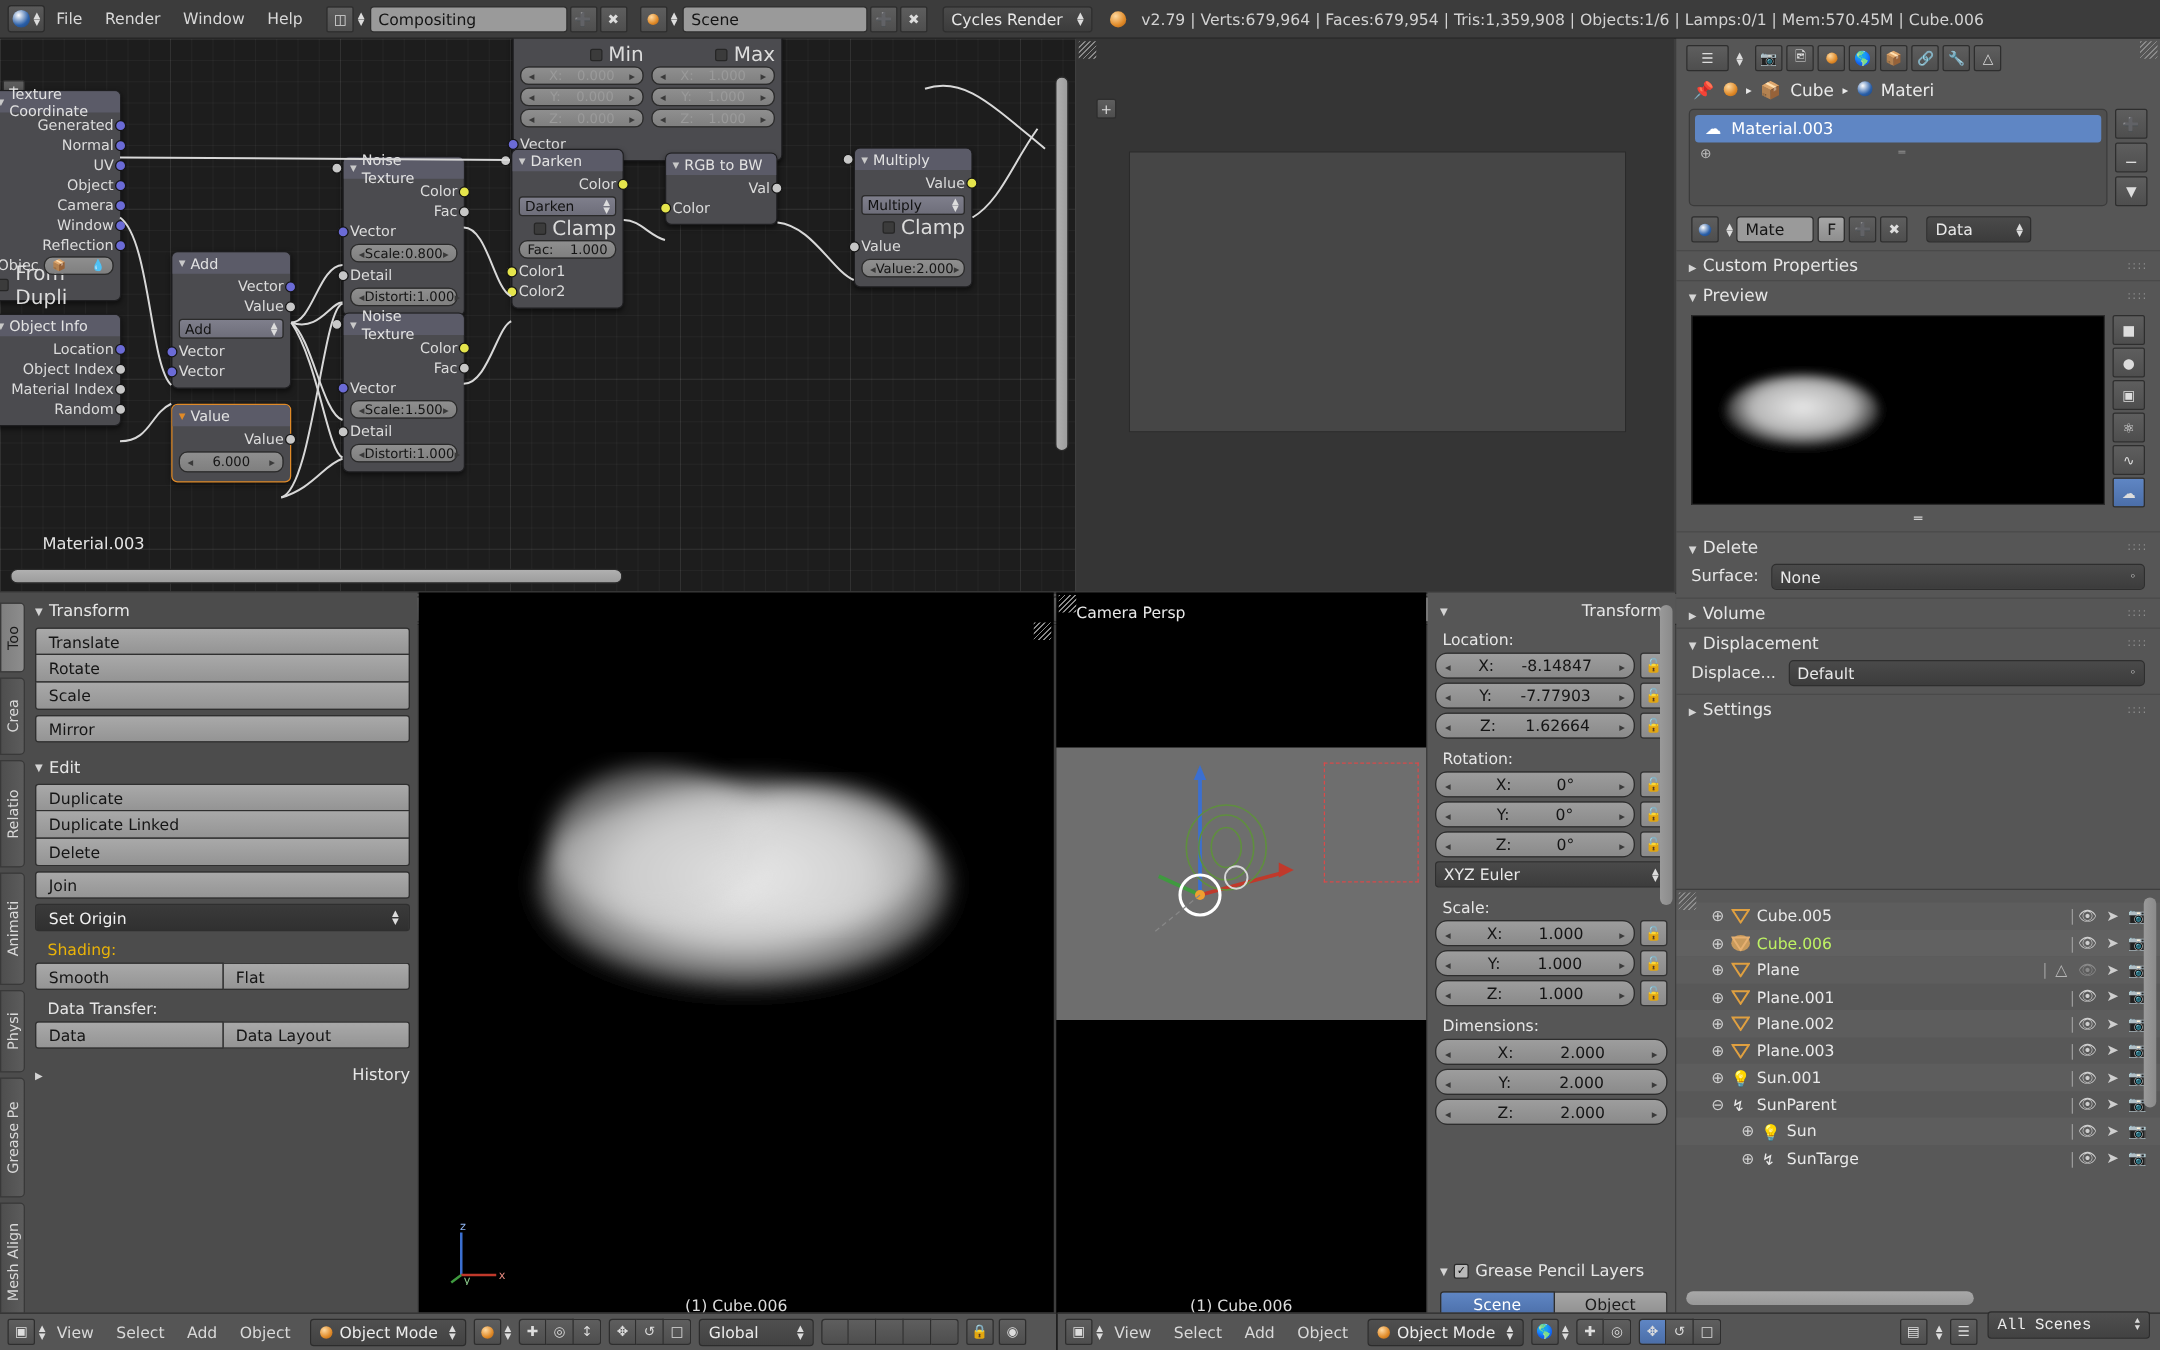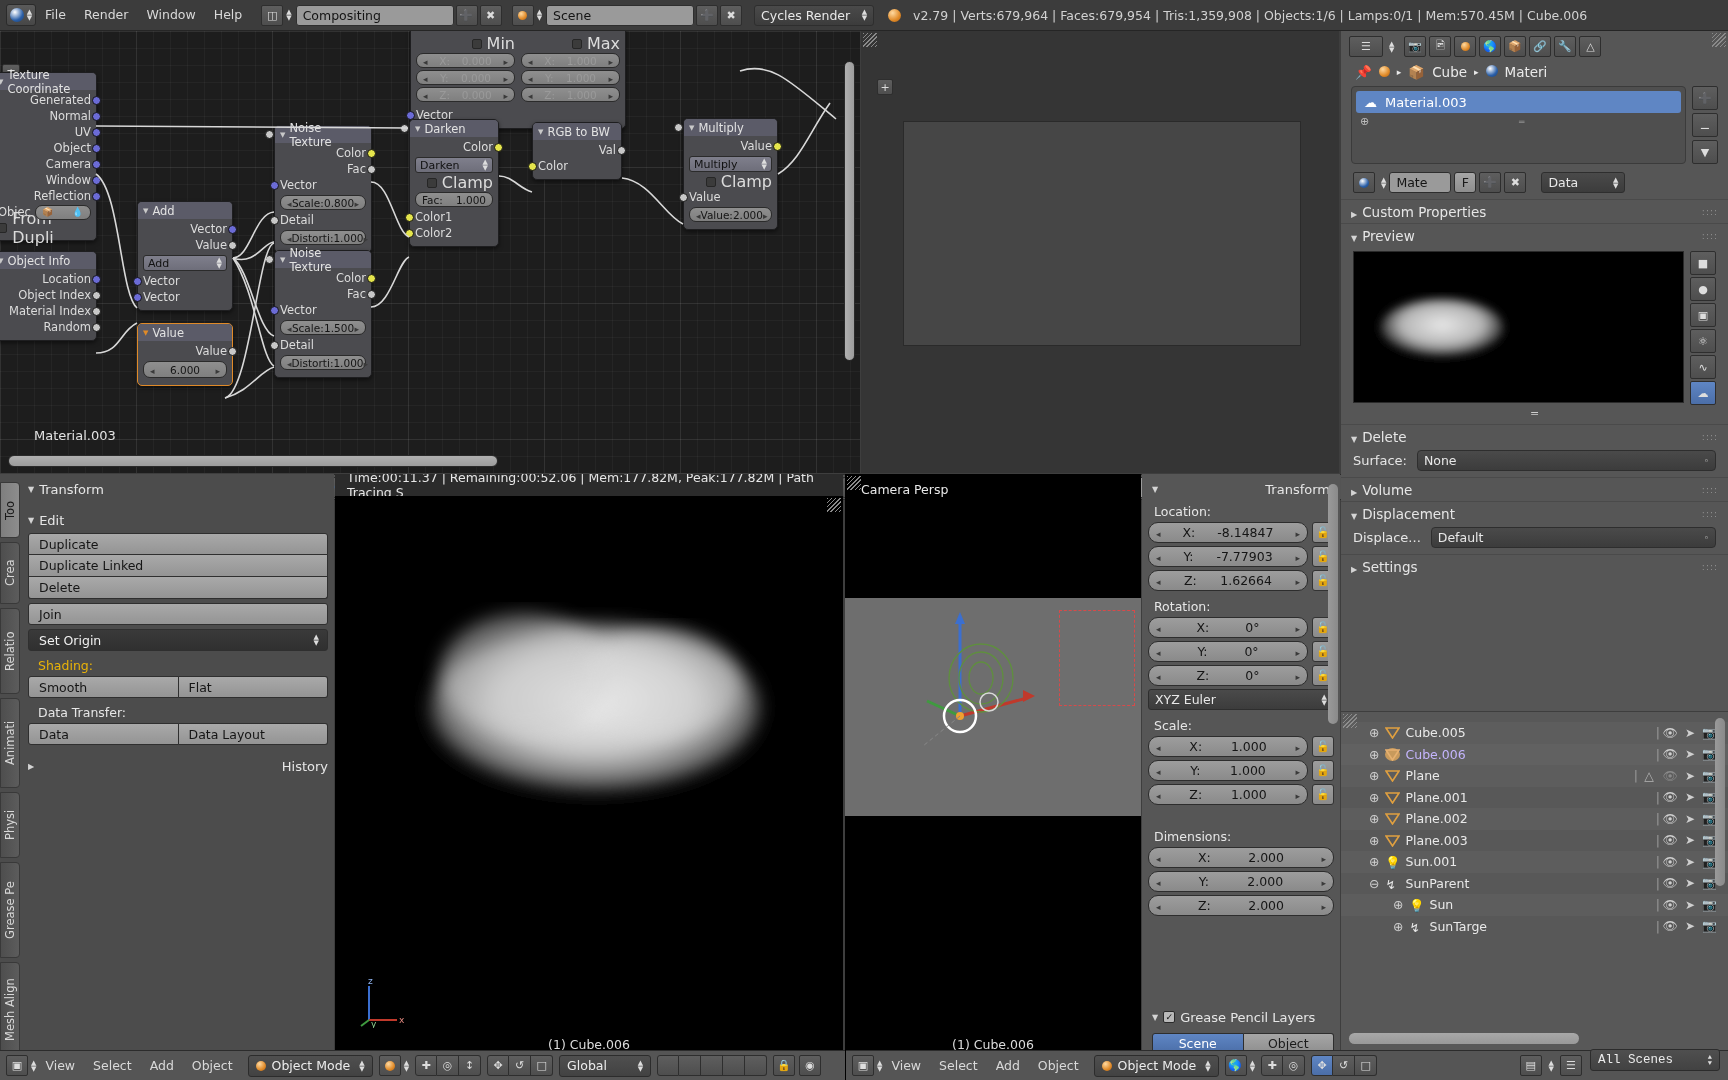--- a/index.html
+++ b/index.html
@@ -619,20 +619,26 @@
     <div class="tabv" style="height:62px;">Crea</div>
     <div class="tabv" style="height:86px;">Relatio</div>
     <div class="tabv" style="height:90px;">Animati</div>
     <div class="tabv" style="height:66px;">Physi</div>
     <div class="tabv" style="height:96px;">Grease Pe</div>
     <div class="tabv" style="height:96px;">Mesh Align</div>
   </div>
 
   <div style="position:absolute;left:28px;top:4px;width:300px;">
     <div class="panelhdr tri-d">Transform</div>
+    <div style="margin-top:2px">
+      <div class="tbtn" style="border-radius:3px 3px 0 0;">Translate</div>
+      <div class="tbtn" style="border-top:none;">Rotate</div>
+      <div class="tbtn" style="border-top:none;border-radius:0 0 3px 3px;">Scale</div>
+      <div class="tbtn" style="border-radius:3px;margin-top:4px;">Mirror</div>
+    </div>
 
     <div class="panelhdr tri-d" style="margin-top:9px;">Edit</div>
     <div style="margin-top:2px">
       <div class="tbtn" style="border-radius:3px 3px 0 0;">Duplicate</div>
       <div class="tbtn" style="border-top:none;">Duplicate Linked</div>
       <div class="tbtn" style="border-top:none;border-radius:0 0 3px 3px;">Delete</div>
       <div class="tbtn" style="border-radius:3px;margin-top:4px;">Join</div>
       <div class="tbtn dark" style="border-radius:3px;margin-top:4px;justify-content:space-between;padding-right:8px;">
         <span>Set Origin</span>
           <span class="spin"></span>
@@ -650,21 +656,20 @@
     </div>
 
     <div class="panelhdr tri-r" style="margin-top:10px;justify-content:space-between;">
       <span>History</span>
     </div>
   </div>
   <div class="iconbtn" style="position:absolute;right:6px;bottom:6px;width:16px;height:16px;">+</div>
 </div>
 
 <div id="render3d" class="abs">
-  <div class="infoline">Time:00:11.37 | Remaining:00:52.06 | Mem:177.82M, Peak:177.82M | Path Tracing S</div>
   <div class="corner" style="right:2px;top:24px;"></div>
 
   <svg style="position:absolute;left:60px;top:90px;width:400px;height:290px">
     <defs>
       <radialGradient id="cl" cx="50%" cy="45%" r="55%">
         <stop offset="0%" stop-color="#f2f2f2"></stop>
           <stop offset="55%" stop-color="#c9c9c9"></stop>
         <stop offset="85%" stop-color="#6e6e6e"></stop>
           <stop offset="100%" stop-color="#000"></stop>
       </radialGradient>
@@ -800,21 +805,21 @@
   <div class="nprow">
     <div class="numfield" style="flex:1">
         <span class="arrowL"></span>
         <span>Z:</span>
         <span>1.000</span>
         <span class="arrowR"></span>
       </div>
     <div class="lockbtn">🔓</div>
   </div>
 
-  <div style="font-size:12.5px;color:#e6e6e6;margin:24px 0 3px 12px;">Dimensions:</div>
+  <div style="font-size:12.5px;color:#e6e6e6;margin:8px 0 3px 12px;">Dimensions:</div>
   <div class="nprow">
     <div class="numfield" style="flex:1">
         <span class="arrowL"></span>
         <span>X:</span>
         <span>2.000</span>
         <span class="arrowR"></span>
       </div>
   </div>
   <div class="nprow">
     <div class="numfield" style="flex:1">
@@ -989,21 +994,21 @@
       <span class="cursor">➤</span>
       <span class="cam">📷</span>
       <span style="width:8px"></span>
     </div>
 
     <div class="olrow" style="background:rgba(255,255,255,.06)">
       <span style="margin-right:6px;color:#cfcfcf">⊕</span>
       <span class="tri-ico" style="background:#c89a5c;border-radius:50%;"><svg width="15" height="13">
             <polygon points="1,2 14,2 7.5,12" fill="none" stroke="#e6b070" stroke-width="1.6"></polygon>
           </svg></span>
-      <span style="flex:1;color:#c4b5fd">Cube.006</span>
+      <span style="flex:1;color:#bef264">Cube.006</span>
       <span style="color:#9a9a9a">|</span>
       <span class="eye">👁</span>
       <span class="cursor">➤</span>
       <span class="cam">📷</span>
       <span style="width:8px"></span>
     </div>
 
     <div class="olrow">
       <span style="margin-right:6px;color:#cfcfcf">⊕</span>
       <span class="tri-ico"><svg width="15" height="13">

